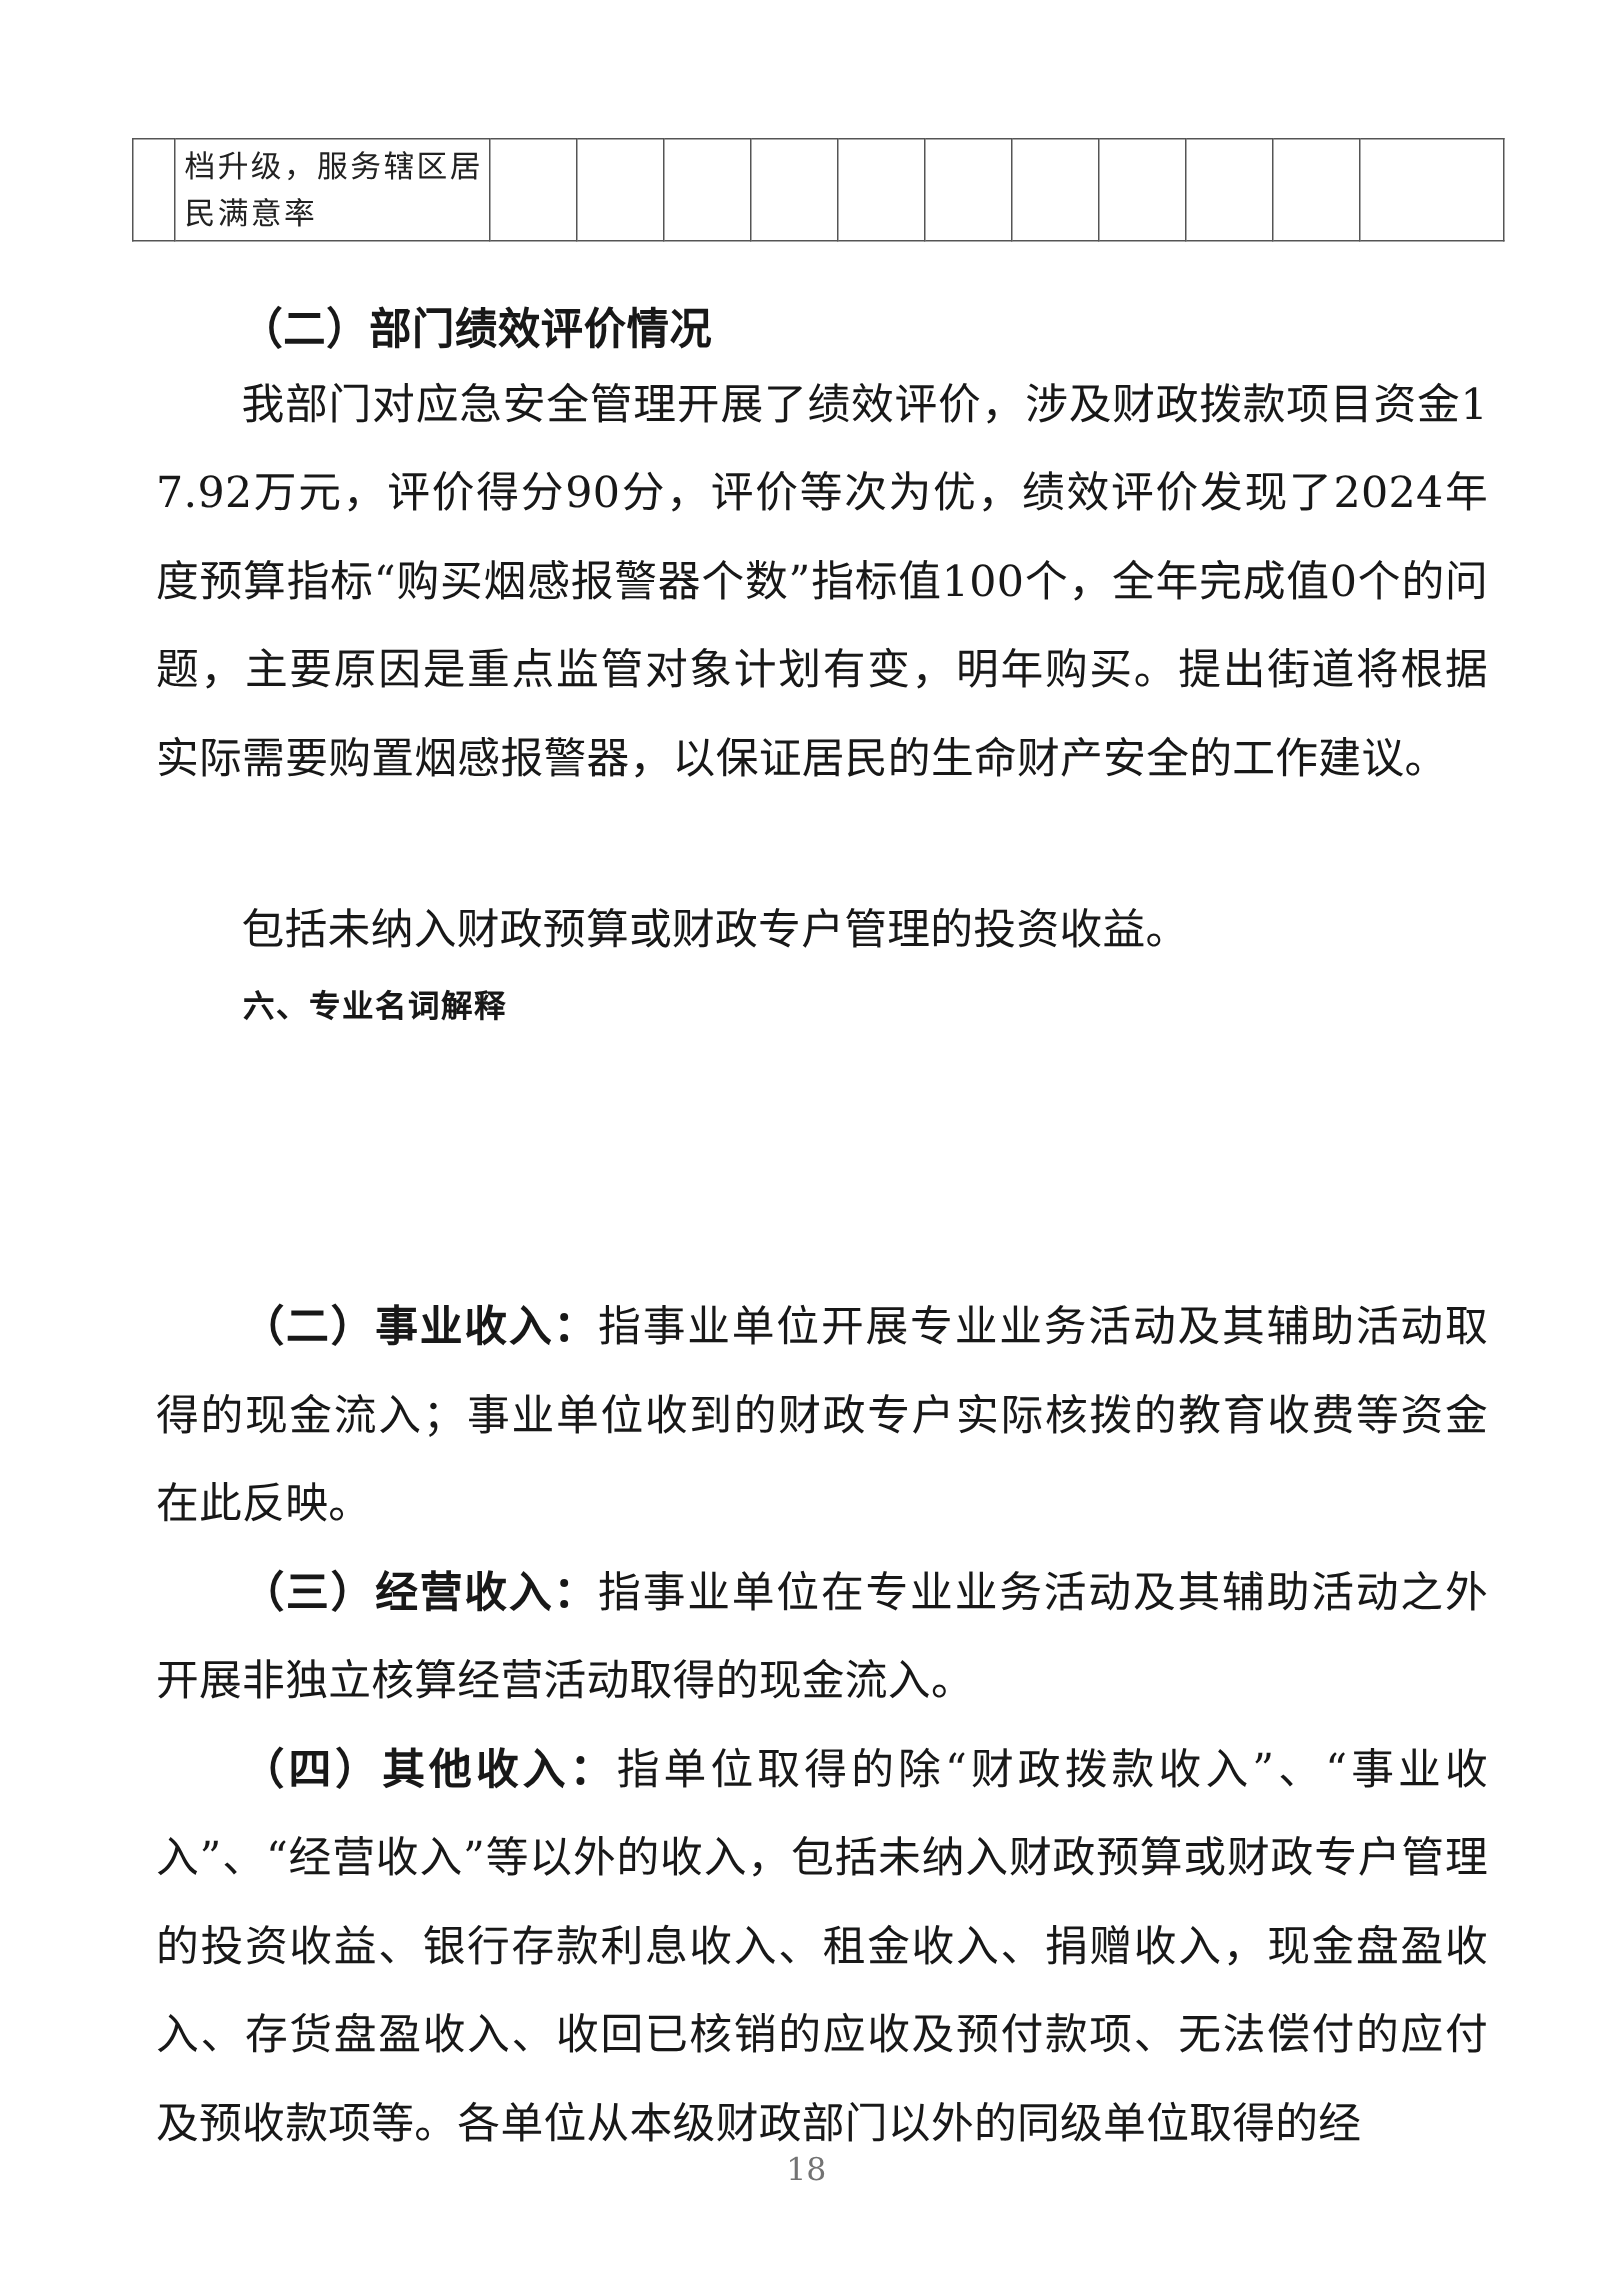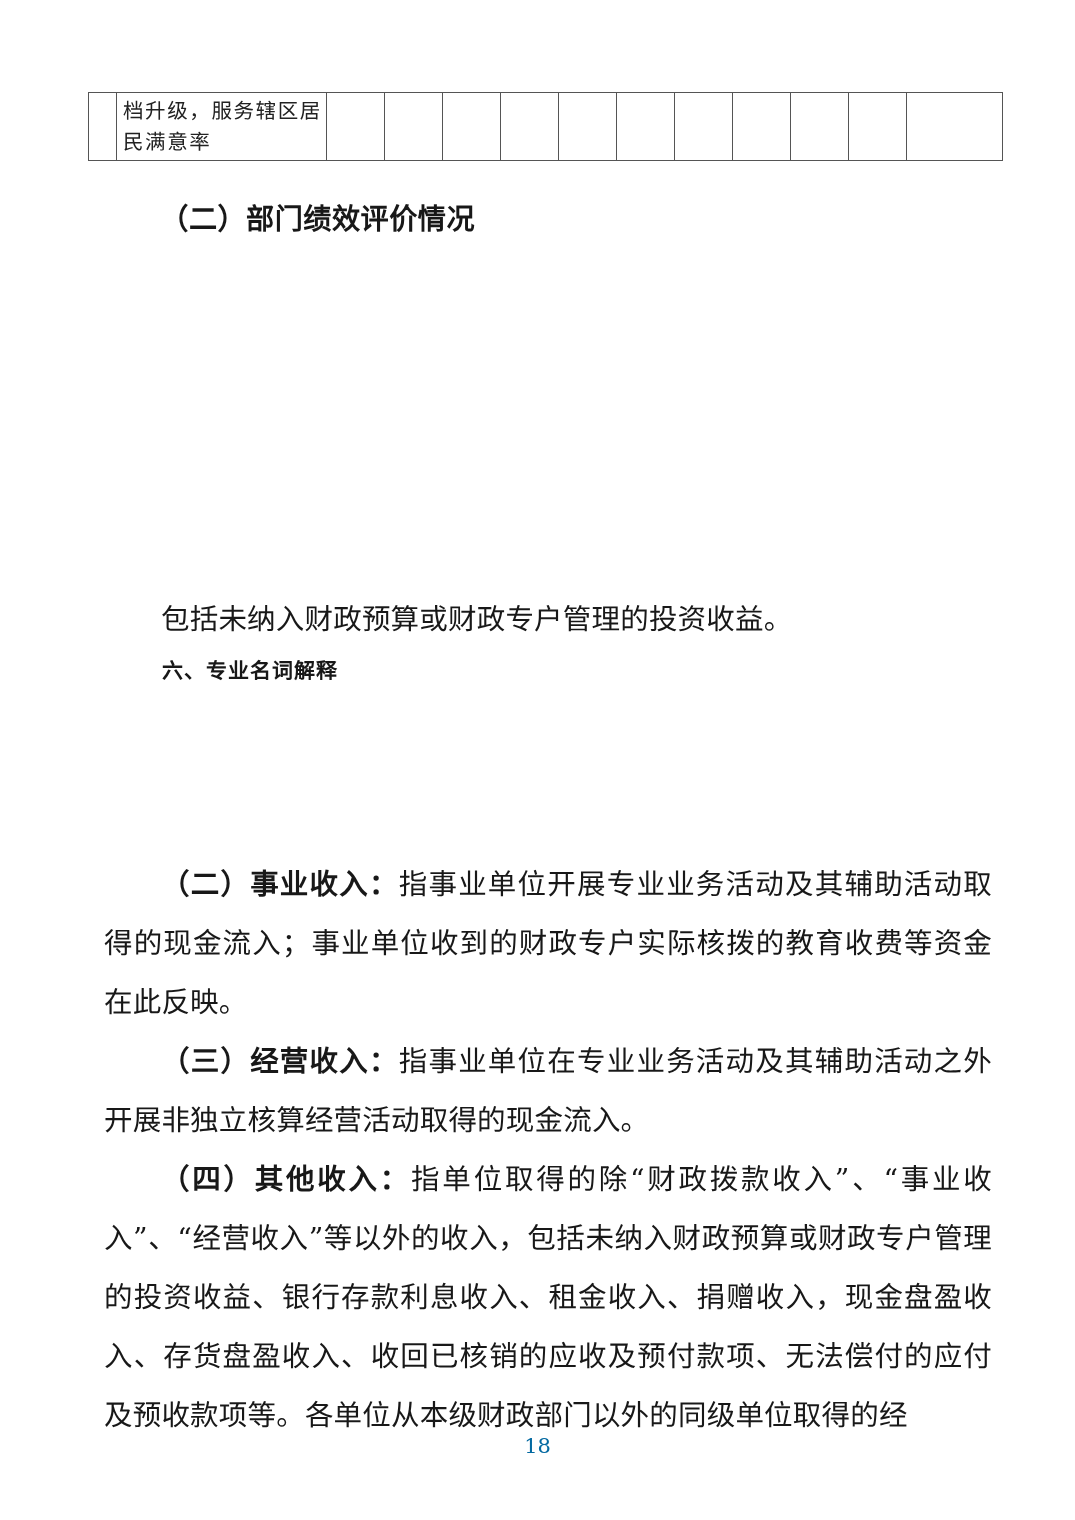--- a/index.html
+++ b/index.html
@@ -93,21 +93,21 @@
   }
 
   .page-number {
     position: absolute;
     left: 0;
     top: 1434px;
     width: 1075px;
     text-align: center;
     font-family: "DejaVu Serif", "Liberation Serif", serif;
     font-size: 21px;
-    color: #0369a1;
+    color: #737373;
   }
 </style>
 </head>
 <body>
 
 <div class="page">
 
   <table class="table-fragment">
     <tbody>
       <tr>
@@ -125,20 +125,23 @@
         <td class="c-n"></td>
         <td class="c-last"></td>
       </tr>
     </tbody>
   </table>
 
   <div class="block" style="top:199px;">
     <div class="sub-heading">（二）部门绩效评价情况</div>
   </div>
 
+  <div class="block" style="top:240px;">
+    <div class="para">我部门对应急安全管理开展了绩效评价，涉及财政拨款项目资金17.92万元，评价得分90分，评价等次为优，绩效评价发现了2024年度预算指标“购买烟感报警器个数”指标值100个，全年完成值0个的问题，主要原因是重点监管对象计划有变，明年购买。提出街道将根据实际需要购置烟感报警器，以保证居民的生命财产安全的工作建议。</div>
+  </div>
 
 
   <div class="block" style="top:590px;">
     <div class="para">包括未纳入财政预算或财政专户管理的投资收益。</div>
   </div>
 
   <div class="block" style="top:651px;">
     <div class="major-heading">六、专业名词解释</div>
   </div>
 

